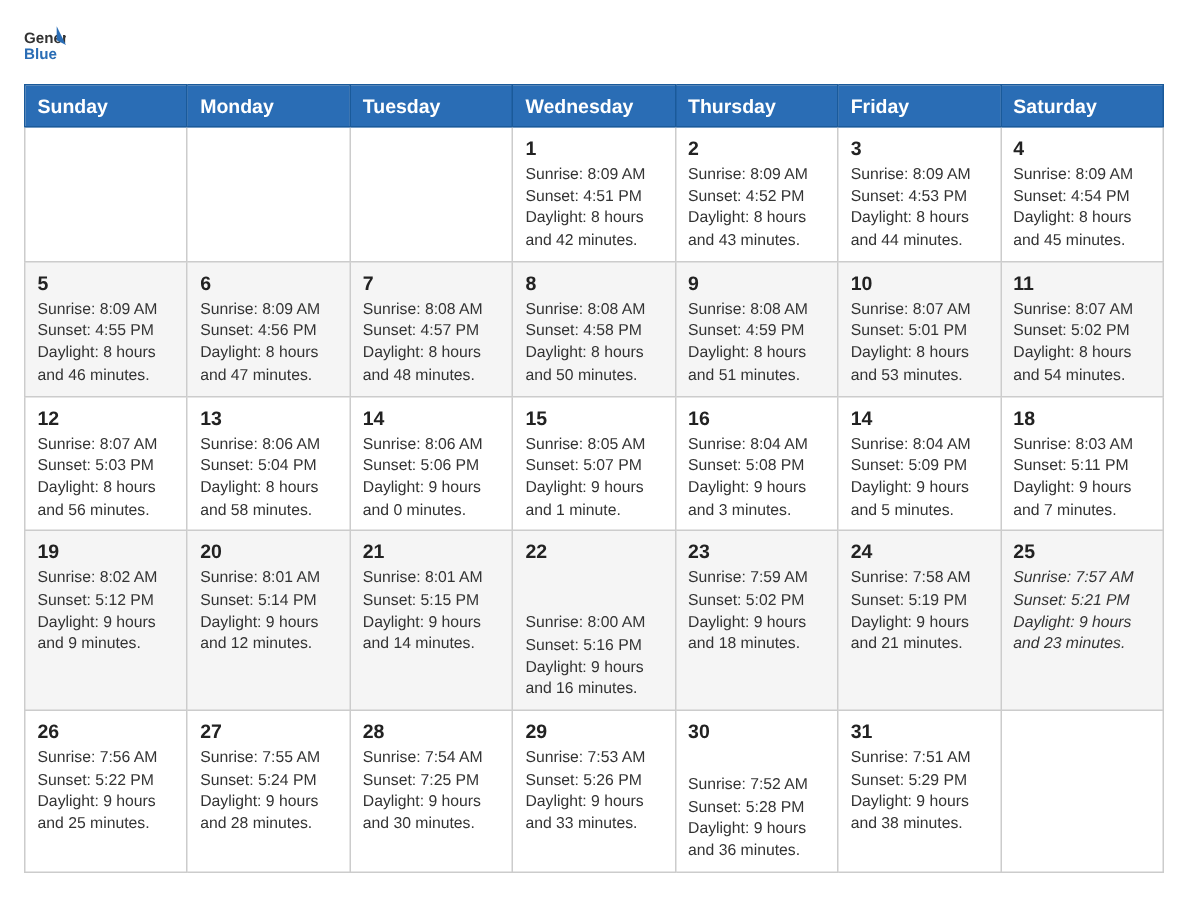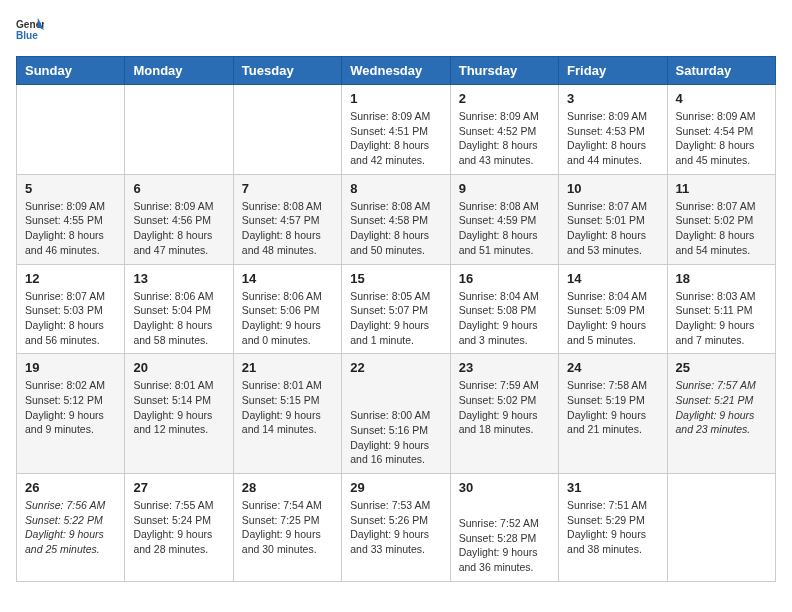--- a/index.html
+++ b/index.html
@@ -265,21 +265,21 @@
         <td>
           <div class="day-number">25</div>
           <div class="day-info" style="white-space: pre-line; font-style: italic;">Sunrise: 7:57 AM
 Sunset: 5:21 PM
 Daylight: 9 hours and 23 minutes.</div>
         </td>
       </tr>
       <tr>
         <td>
           <div class="day-number">26</div>
-          <div class="day-info" style="white-space: pre-line; font-style: italic;">Sunrise: 7:56 AM
+          <div class="day-info" style="white-space: pre-line;">Sunrise: 7:56 AM
 Sunset: 5:22 PM
 Daylight: 9 hours and 25 minutes.</div>
         </td>
         <td>
           <div class="day-number">27</div>
           <div class="day-info" style="white-space: pre-line;">Sunrise: 7:55 AM
 Sunset: 5:24 PM
 Daylight: 9 hours and 28 minutes.</div>
         </td>
         <td>

